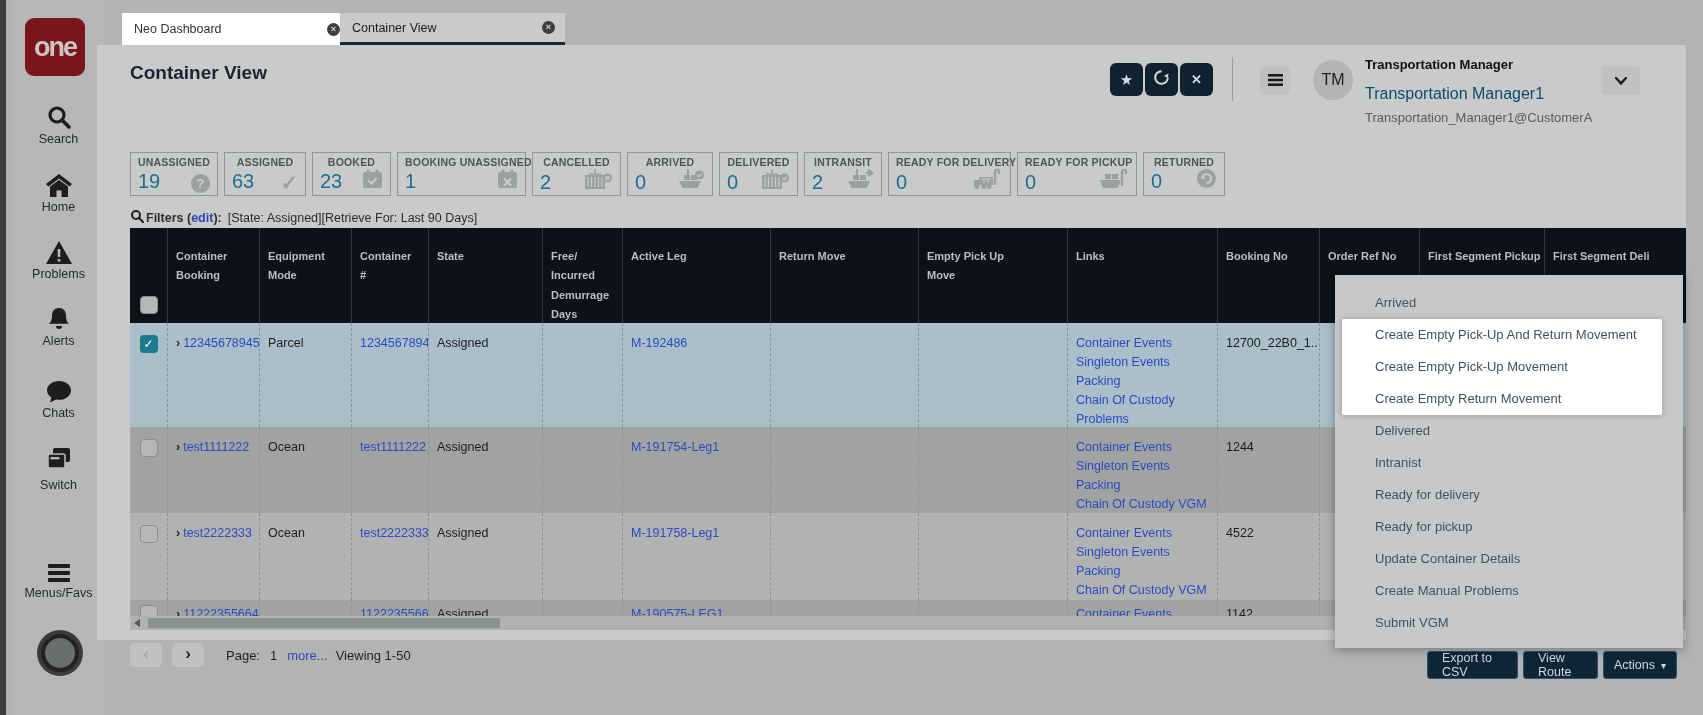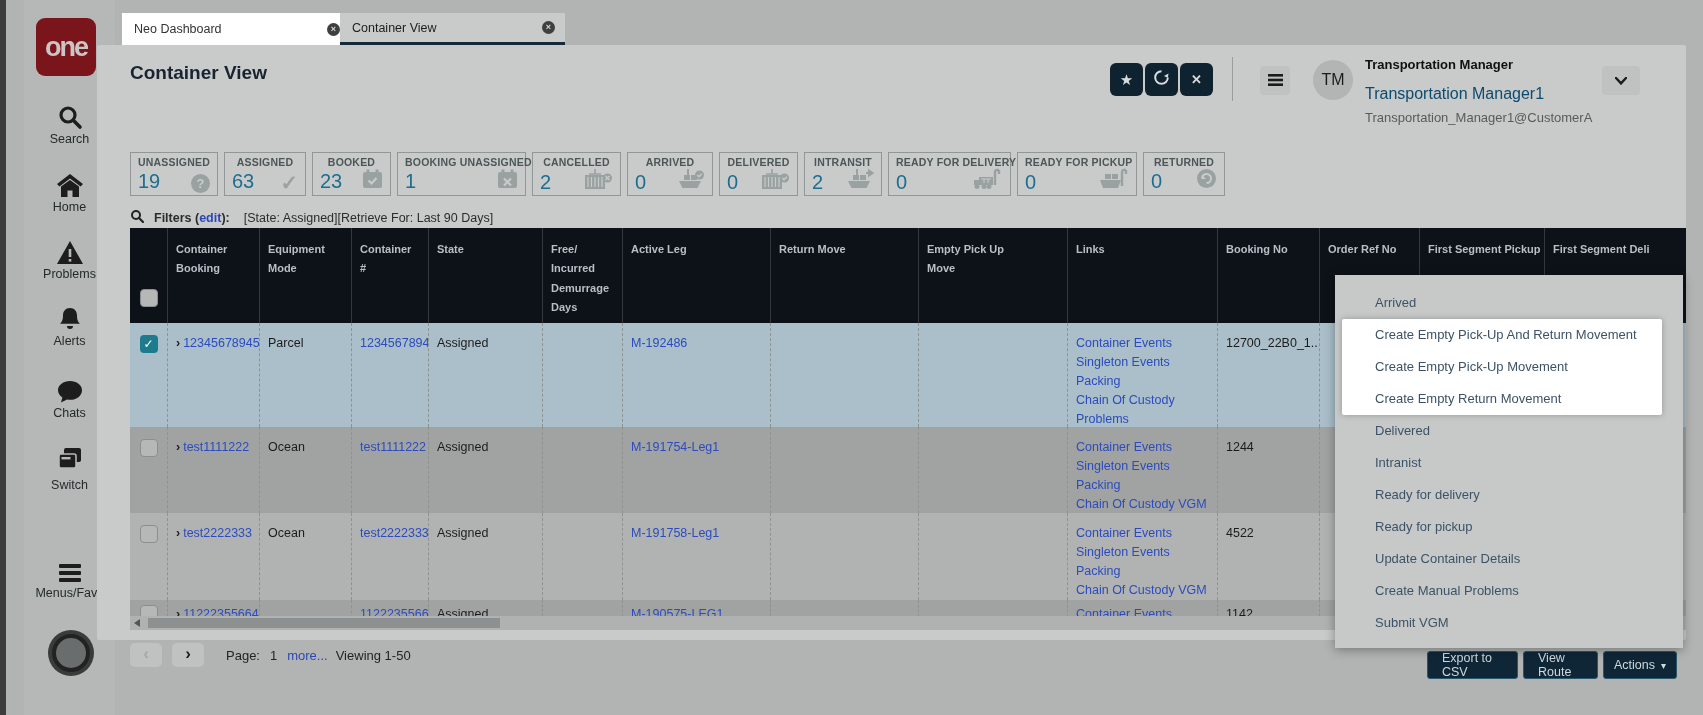--- a/index.html
+++ b/index.html
@@ -1,21 +1,21 @@
 <!DOCTYPE html>
 <html><head>
 <meta charset="utf-8">
 <style>
   html,body{margin:0;padding:0}
   body{width:1703px;height:715px;position:relative;overflow:hidden;background:#b2b4b4;
        font-family:"Liberation Sans",sans-serif;-webkit-font-smoothing:antialiased}
   .abs{position:absolute}
   
   #edge{left:0;top:0;width:6px;height:715px;background:#3d3d3d}
-  #sidebar{left:24px;top:0;width:91px;height:715px;background:#b6b8b8}
+  #sidebar{left:13px;top:0;width:91px;height:715px;background:#b6b8b8}
   #logo{left:12px;top:18px;width:60px;height:58px;background:#7a151b;border-radius:9px;
         display:flex;align-items:center;justify-content:center;color:#cbc5c5;
         font-weight:bold;font-size:27px;letter-spacing:-2px}
   .side-item{left:0;width:91px;text-align:center}
   .side-item svg{display:block;margin:0 auto}
   .side-label{font-size:12.5px;color:#242a2a;margin-top:2px}
   .badge{position:absolute;left:58px;top:-4px;width:20px;height:17px;background:#1e3d60;
          border-radius:4px;color:#ccd5dc;font-size:10px;line-height:17px;text-align:center;font-weight:bold}
   #side-avatar{left:24px;top:630px;width:46px;height:46px;border-radius:50%;
                background:#3a3c3c;display:flex;align-items:center;justify-content:center}
@@ -48,27 +48,27 @@
   #chips{left:33px;top:107px;display:flex;gap:6px}
   .chip{border:1px solid #919696;height:44px;box-sizing:border-box;padding:3px 7px 2px;display:flex;flex-direction:column}
   .chip-label{font-size:10.5px;font-weight:bold;color:#4d5656;letter-spacing:.2px;text-align:center;white-space:nowrap}
   .chip-bottom{display:flex;align-items:flex-end;justify-content:space-between;flex:1}
   .chip-value{font-size:20px;color:#1d6e8e}
   .chip-ic{color:#9aa1a1}
   .qcirc{width:19px;height:19px;border-radius:50%;background:#9aa1a1;color:#c9cbcb;text-align:center;
          line-height:19px;font-weight:bold;font-size:13px}
   .checkglyph{font-size:21px;font-weight:bold;color:#9aa1a1;line-height:20px}
   
-  #filters{left:33px;top:164px;font-size:12.5px;color:#2c2c2c;display:flex;align-items:center;gap:8px}
+  #filters{left:33px;top:164px;font-size:12.5px;color:#2c2c2c;display:flex;align-items:center;gap:0}
   #filters b{font-weight:bold}
   .editlink{color:#2b47b8;font-weight:bold}
   
   #table{left:33px;top:183px;width:1556px;overflow:hidden}
   #thead{display:flex;background:#0d1219;height:95px}
-  .hcell{box-sizing:border-box;padding:12px 8px;font-size:11px;font-weight:bold;color:#b9bfc5;
+  .hcell{box-sizing:border-box;padding:19px 8px;font-size:11px;font-weight:bold;color:#b9bfc5;
          border-right:1px solid rgba(255,255,255,.16);line-height:1.75;overflow:hidden}
   .trow{display:flex;overflow:hidden}
   .cell{box-sizing:border-box;padding:11px 8px;font-size:12.5px;color:#1c1c1c;
         border-right:1px dashed #8e9292;overflow:hidden;line-height:1.5}
   .w0{width:38px;display:flex;justify-content:center}
   .w1{width:92px}.w2{width:92px}.w3{width:77px}.w4{width:114px}.w5{width:80px}
   .w6{width:148px}.w7{width:148px}.w8{width:149px}.w9{width:150px}
   .w10{width:102px}.w11{width:100px}.w12{width:125px}
   .w13{width:141px;border-right:none}
   .r0{height:104px;background:#aabfc9}

